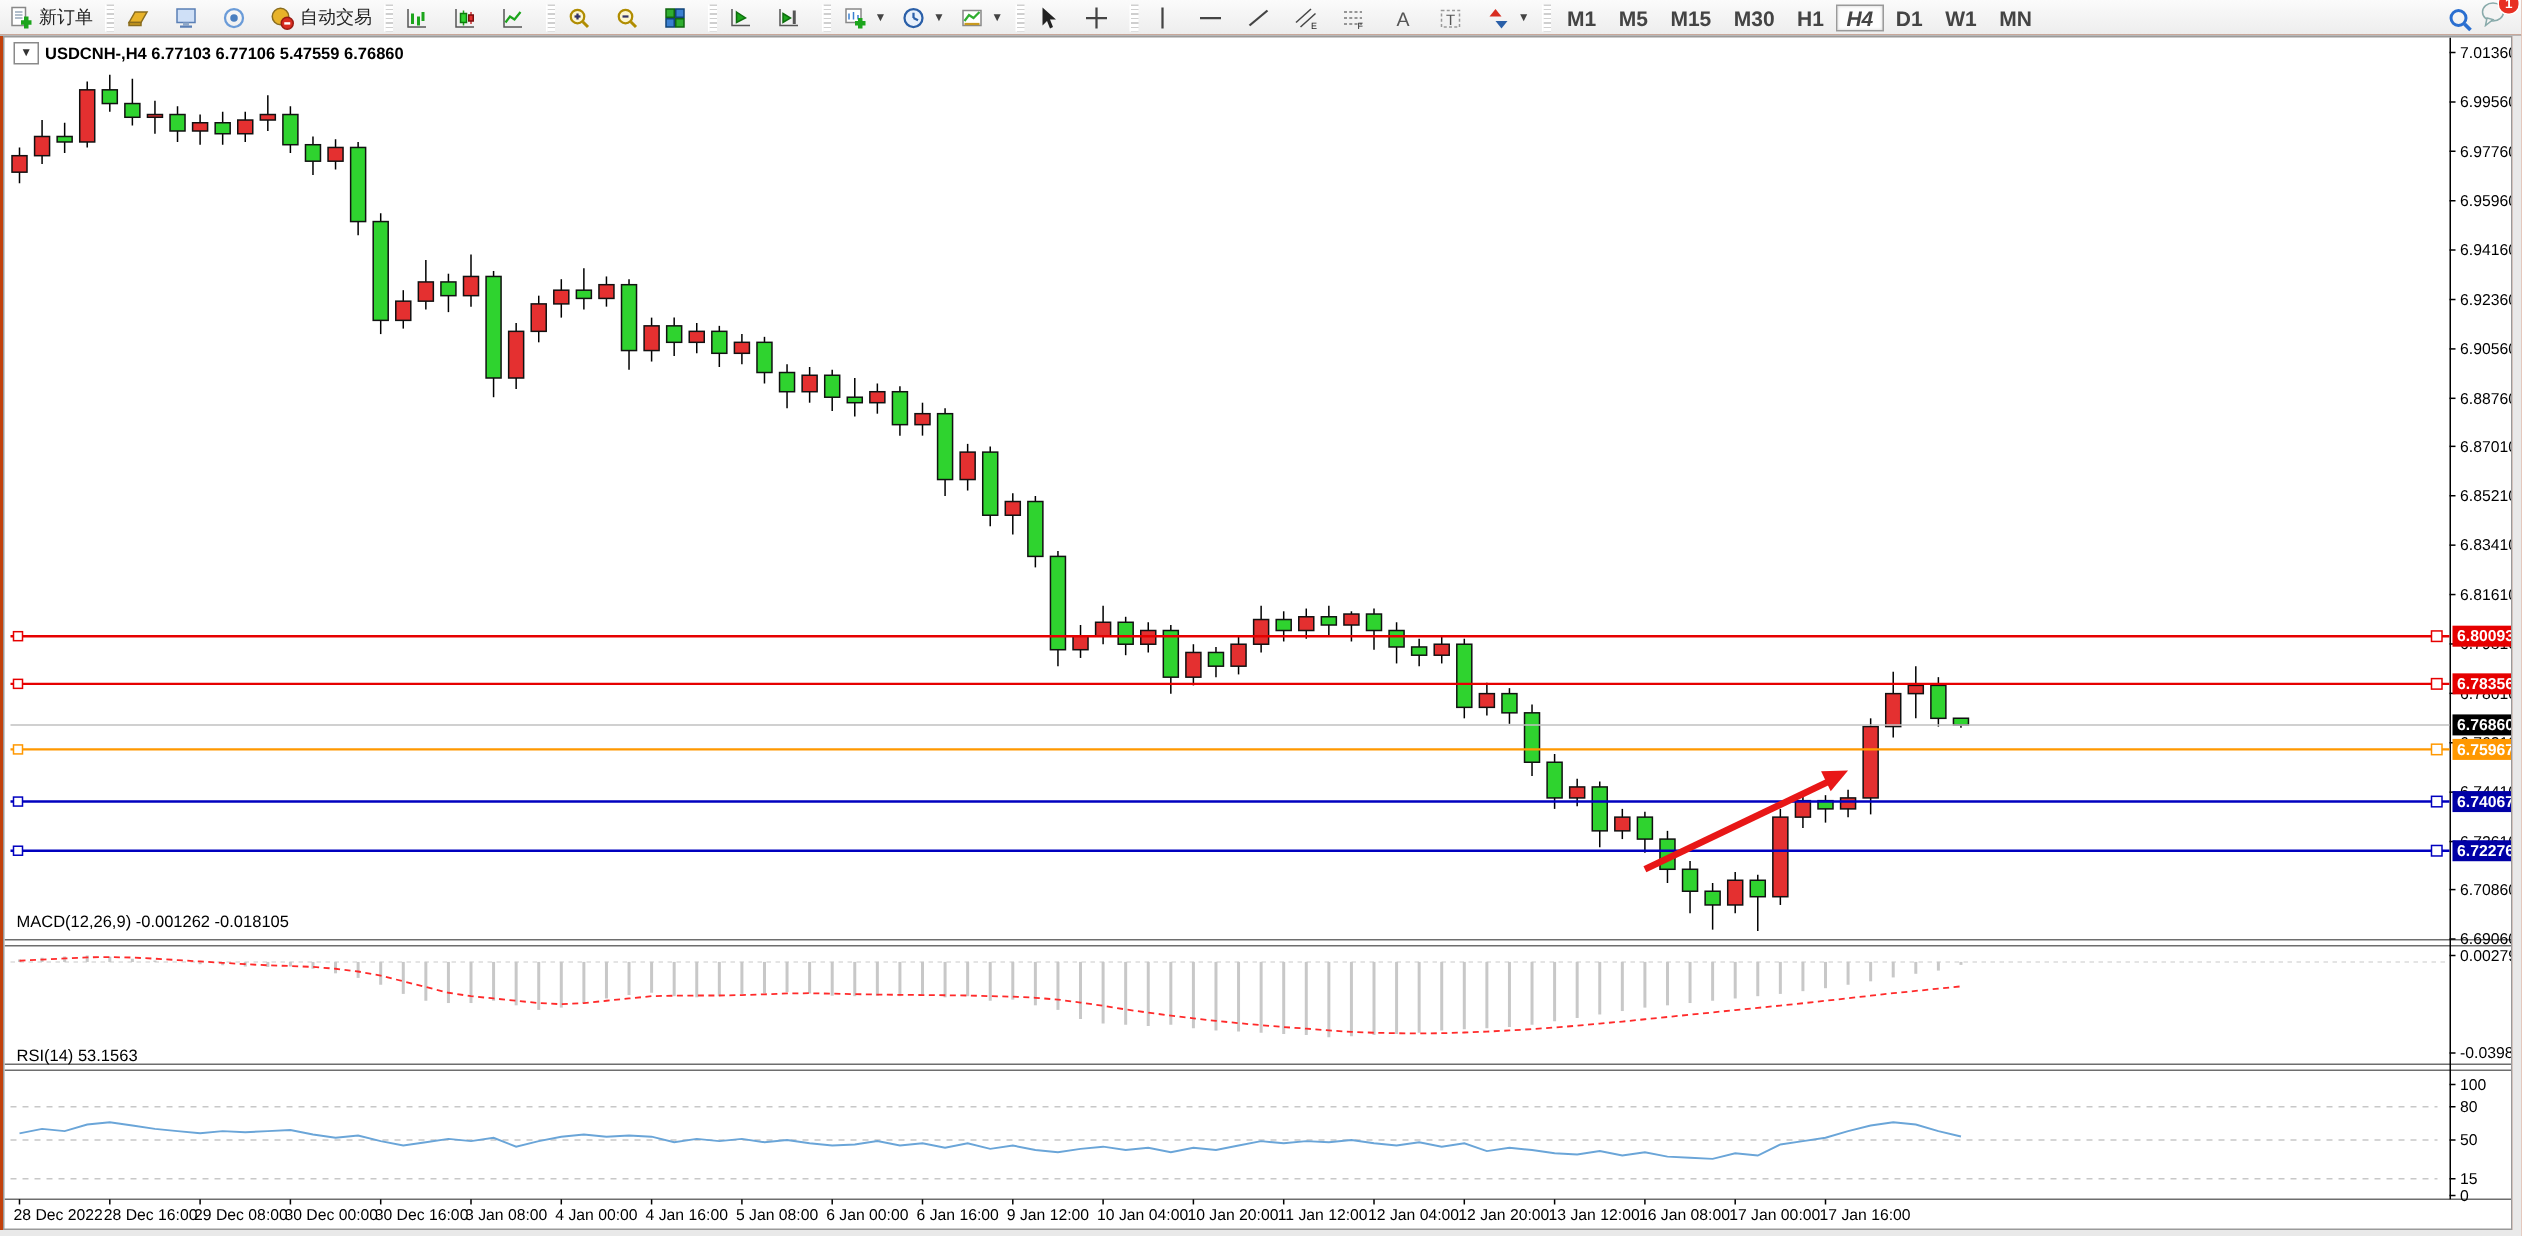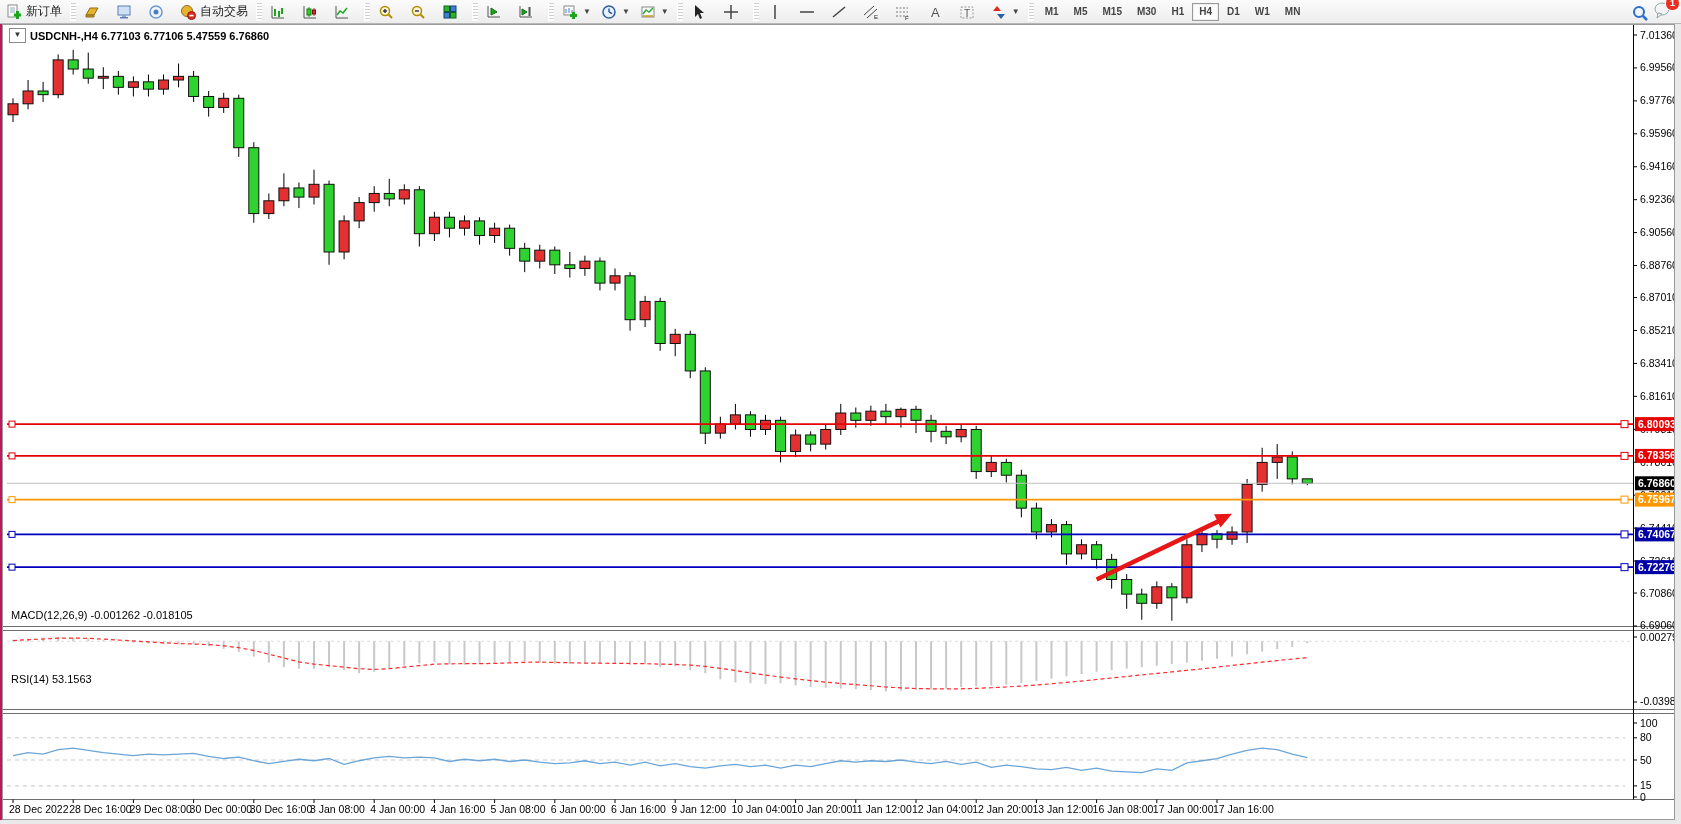--- a/index.html
+++ b/index.html
@@ -1,34 +1,34 @@
 <!DOCTYPE html>
 <html><head>
 <meta charset="utf-8">
 <style>
   html,body{margin:0;padding:0;background:#e9e9e9;font-family:"Liberation Sans",sans-serif;}
-  .app{position:relative;width:1681px;height:824px;background:#be185d;overflow:hidden;}
+  .app{position:relative;width:1681px;height:824px;background:#c2410c;overflow:hidden;}
   
   .toolbar{position:absolute;left:0;top:0;width:1681px;height:24px;background:linear-gradient(#fbfbfb,#ededed);border-bottom:1px solid #b7b7b7;display:flex;align-items:center;gap:2px;padding:0 2px;box-sizing:border-box;}
   .tb-btn{height:20px;min-width:22px;display:flex;align-items:center;gap:4px;padding:0 3px;border:1px solid transparent;border-radius:2px;font-size:12px;color:#222;cursor:default;}
   .tb-sep{width:5px;height:18px;margin:0 2px;background:repeating-linear-gradient(#cfcfcf 0 1px,#ffffff 1px 3px);border-left:1px solid #fff;}
   .tb-label{white-space:nowrap;}
   .dd{font-size:8px;color:#444;margin-left:1px;}
-  .tf-btn{height:18px;padding:0 6px;border:1px solid transparent;background:transparent;font-size:10px;font-weight:bold;color:#444;font-family:"Liberation Sans",sans-serif;}
-  .tf-btn.active{background:#fdfdfd;border:1px solid #9a9a9a;box-shadow:inset 0 0 2px #ccc;}
+  .tf-btn{height:18px;padding:0 6px;border:1px solid transparent;background:transparent;font-size:14px;font-weight:bold;color:#444;font-family:"Liberation Sans",sans-serif;}
+  .tf-btn.active{background:#fdfdfd;border:1px solid #9a9a9a;box-shadow:inset 0 0 2px #ccc;font-style:italic;}
   .tb-right{margin-left:auto;display:flex;align-items:center;gap:6px;padding-right:6px;}
   .chat-wrap{position:relative;}
   .badge{position:absolute;top:-5px;right:-7px;background:#e83023;color:#fff;font-size:9px;font-weight:bold;border-radius:7px;min-width:13px;height:13px;line-height:13px;text-align:center;border:1px solid #fff;}
   
   .chart-window{position:absolute;left:2px;top:24px;width:1673px;height:796px;background:#fff;border:1px solid #9a9a9a;box-sizing:border-box;}
   .overlay{position:absolute;font-size:11px;color:#000;white-space:nowrap;}
   .symbol-label{left:6px;top:3px;display:flex;align-items:center;gap:4px;font-weight:bold;}
   .combo{width:15px;height:13px;border:1px solid #8a8a8a;background:#fff;font-size:8px;line-height:12px;text-align:center;color:#333;}
   .macd-label{left:8px;top:584px;}
-  .rsi-label{left:8px;top:648px;}
+  .rsi-label{left:8px;top:673px;}
   .bottom-strip{position:absolute;left:0;top:820px;width:1681px;height:4px;background:#e9e9e9;}
   .right-strip{position:absolute;left:1675px;top:24px;width:6px;height:800px;background:#e9e9e9;}
   svg text{font-family:"Liberation Sans",sans-serif;}
   .icon16{display:inline-block;width:16px;height:16px;}
 </style>
 </head>
 <body>
 
 <div class="app">
 

